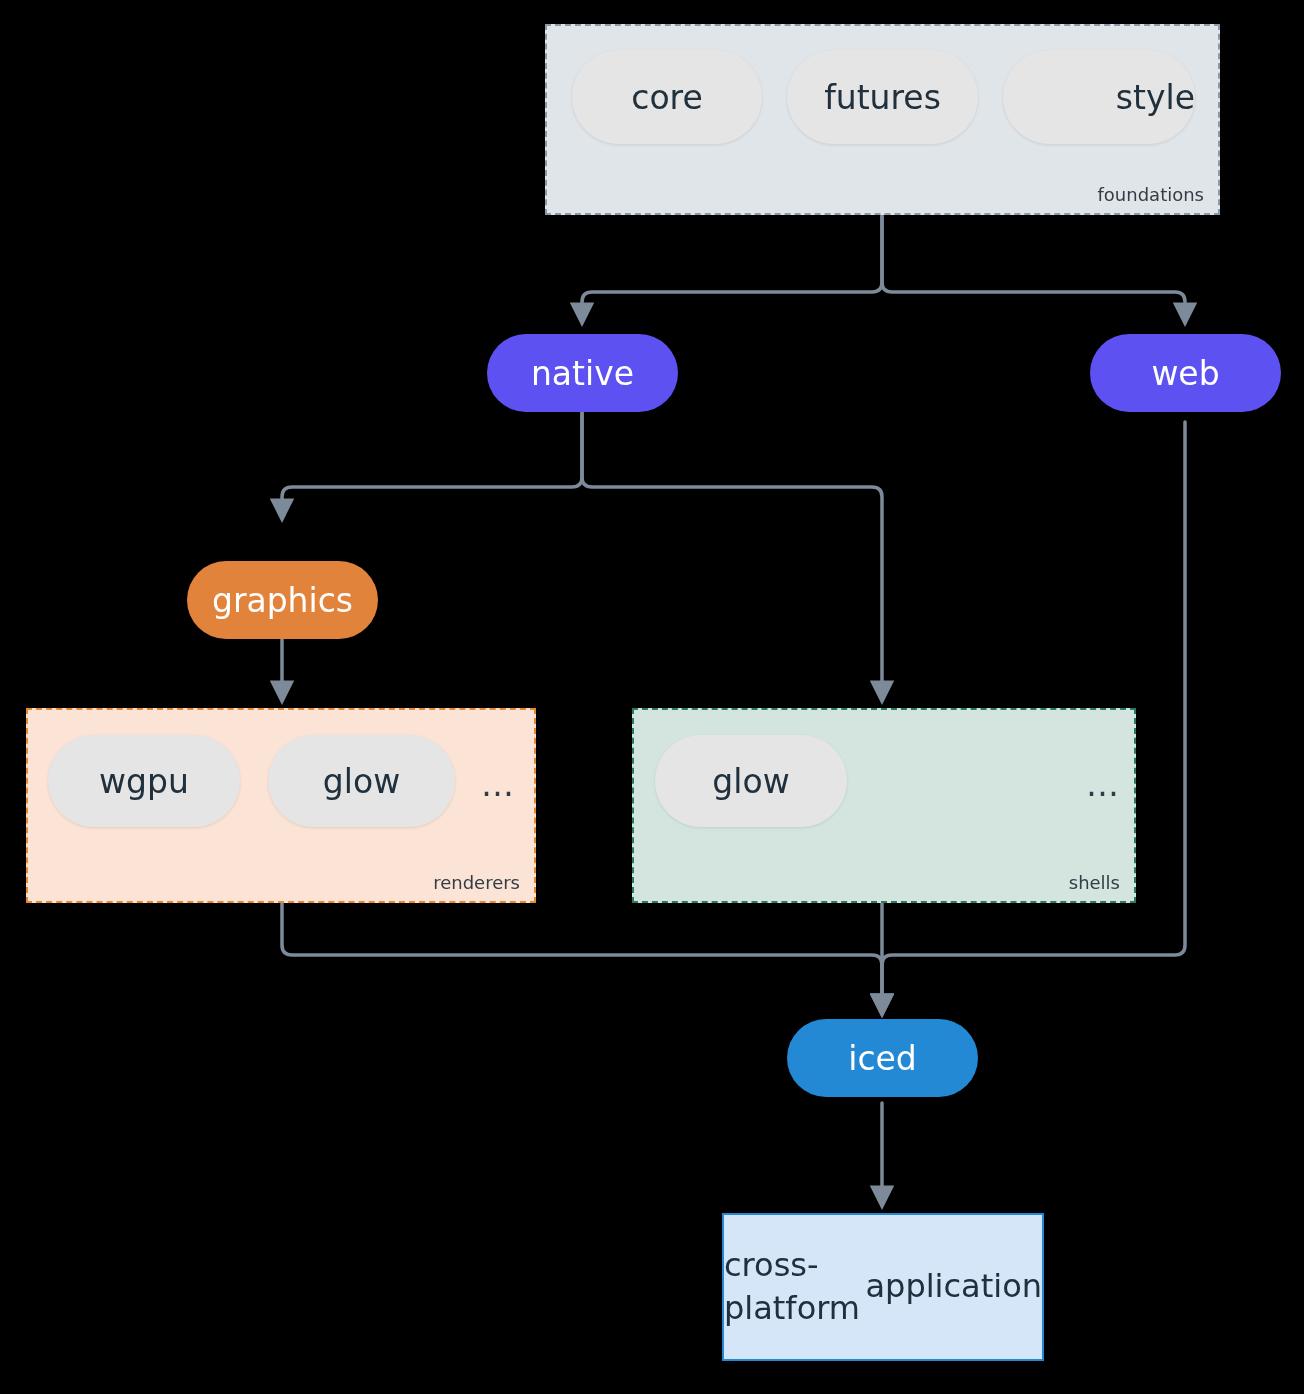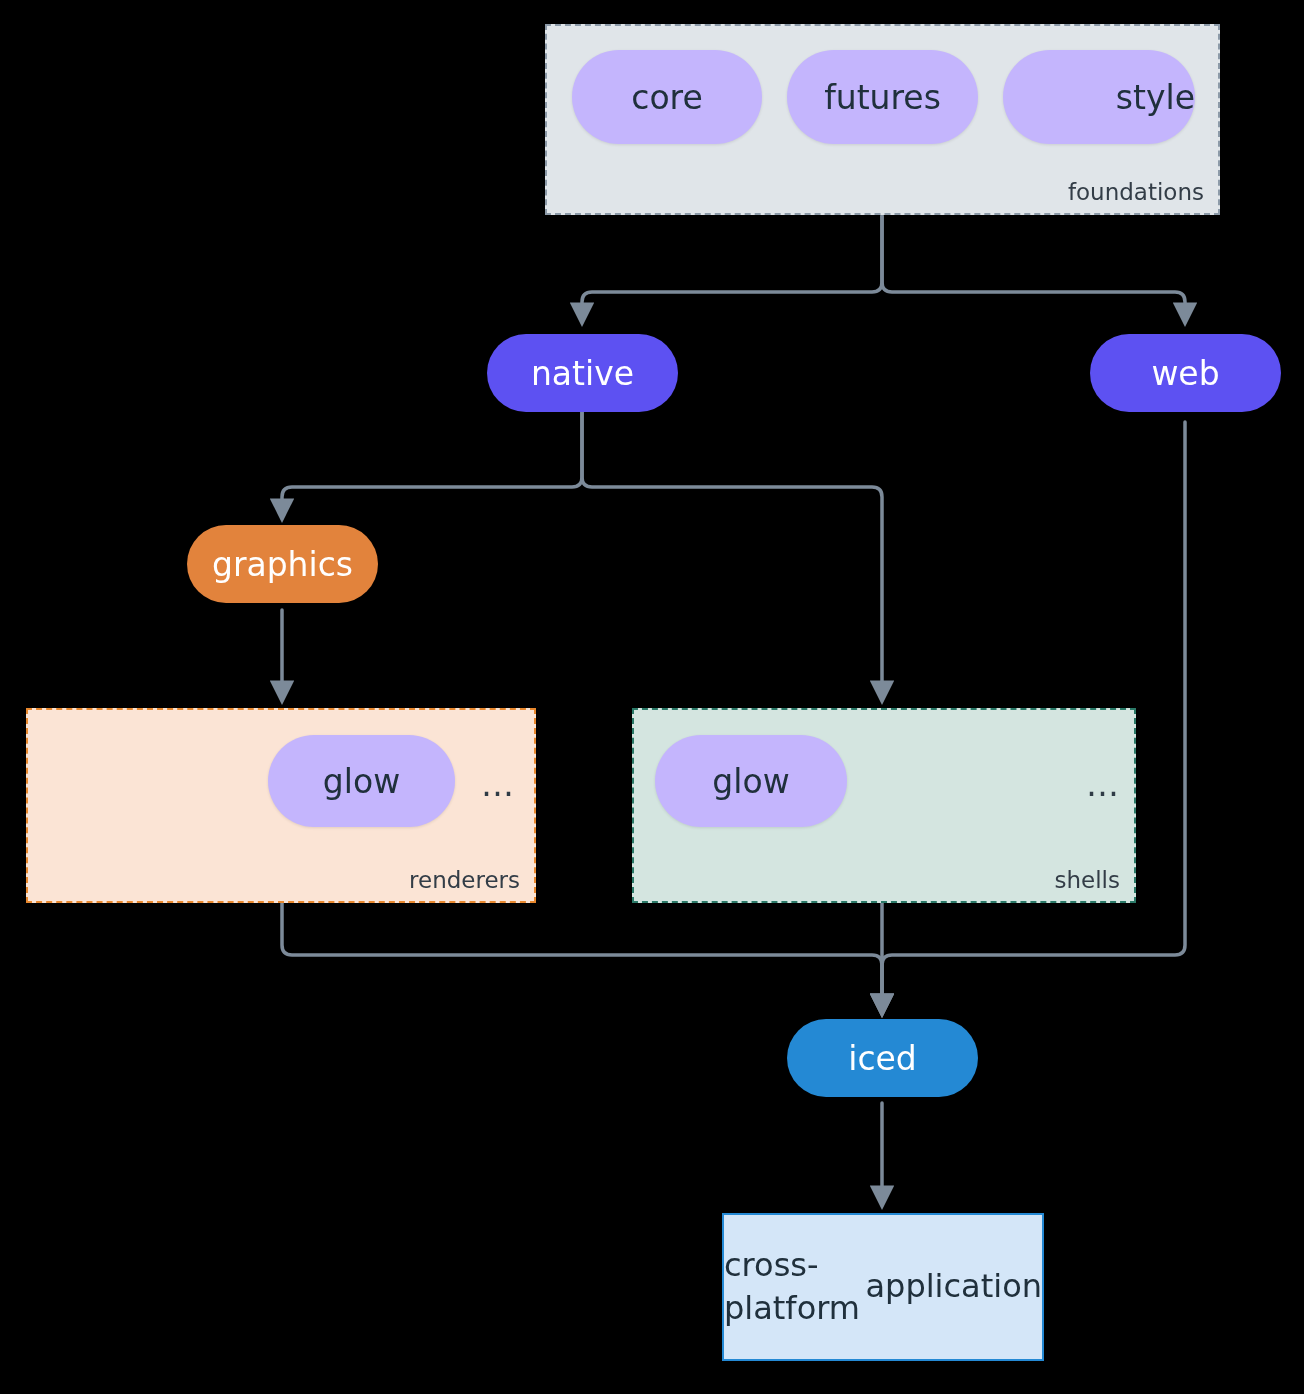--- a/index.html
+++ b/index.html
@@ -28,21 +28,21 @@
   .cluster {
     position: absolute;
     box-sizing: border-box;
     border-style: dashed;
     border-width: 2px;
   }
   .cluster-label {
     position: absolute;
     right: 14px;
     bottom: 8px;
-    font-size: 23px;
+    font-size: 18px;
     color: #333d47;
     white-space: nowrap;
   }
   #cluster-foundations {
     left: 545px; top: 24px; width: 675px; height: 191px;
     background: #e0e5e9;
     border-color: #8c9aa8;
   }
   #cluster-renderers {
     left: 26px; top: 708px; width: 510px; height: 195px;
@@ -52,21 +52,21 @@
   #cluster-shells {
     left: 632px; top: 708px; width: 504px; height: 195px;
     background: #d4e5e0;
     border-color: #2b7a68;
   }
 
   
   .pill {
     position: absolute;
     box-sizing: border-box;
-    background: #c4b5fd;
+    background: #e5e5e5;
     border-radius: 999px;
     display: flex;
     align-items: center;
     justify-content: center;
     color: #20303c;
     font-size: 33px;
     box-shadow: 0 1px 3px rgba(0,0,0,0.10);
   }
 
   
@@ -74,21 +74,21 @@
     position: absolute;
     box-sizing: border-box;
     border-radius: 999px;
     display: flex;
     align-items: center;
     justify-content: center;
     color: #ffffff;
     font-size: 33px;
   }
   .purple { background: #5d51f2; }
-  .orange { background: #e2833c; }
+  .orange { background: #e2833c; margin-top: 36px; }
   .blue   { background: #2489d4; }
 
   
   #node-app {
     position: absolute;
     box-sizing: border-box;
     left: 722px; top: 1213px; width: 322px; height: 148px;
     background: #d4e6f8;
     border: 2px solid #2489d4;
     display: flex;
@@ -157,20 +157,23 @@
     <span>web</span>
   </div>
 
   <div class="stadium orange" style="left:187px; top:525px; width:191px; height:78px;">
     <span>graphics</span>
   </div>
 
   <div id="cluster-renderers" class="cluster">
     <span class="cluster-label">renderers</span>
   </div>
+  <div class="pill" style="left:48px; top:735px; width:192px; height:92px;">
+    <span>wgpu</span>
+  </div>
   <div class="pill" style="left:268px; top:735px; width:187px; height:92px;">
     <span>glow</span>
   </div>
   <span class="ellipsis" style="left:481px; top:765px;">…</span>
 
   <div id="cluster-shells" class="cluster">
     <span class="cluster-label">shells</span>
   </div>
   <div class="pill" style="left:655px; top:735px; width:192px; height:92px;">
     <span>glow</span>

